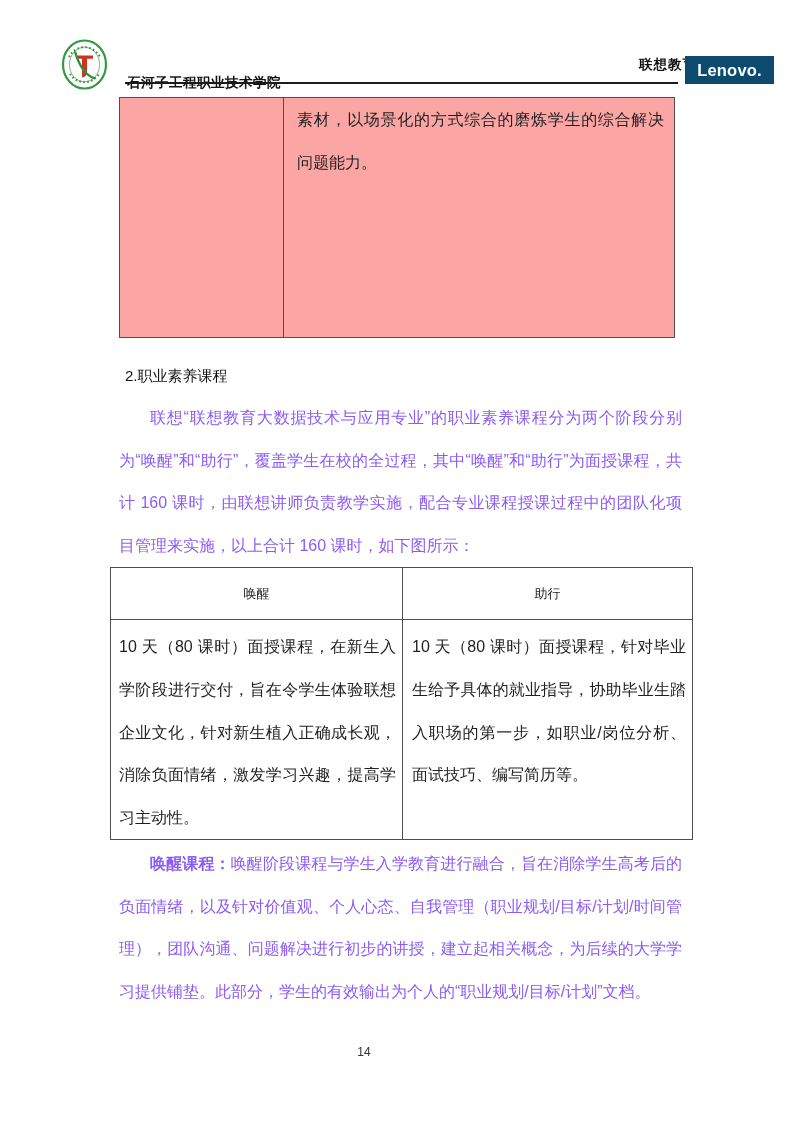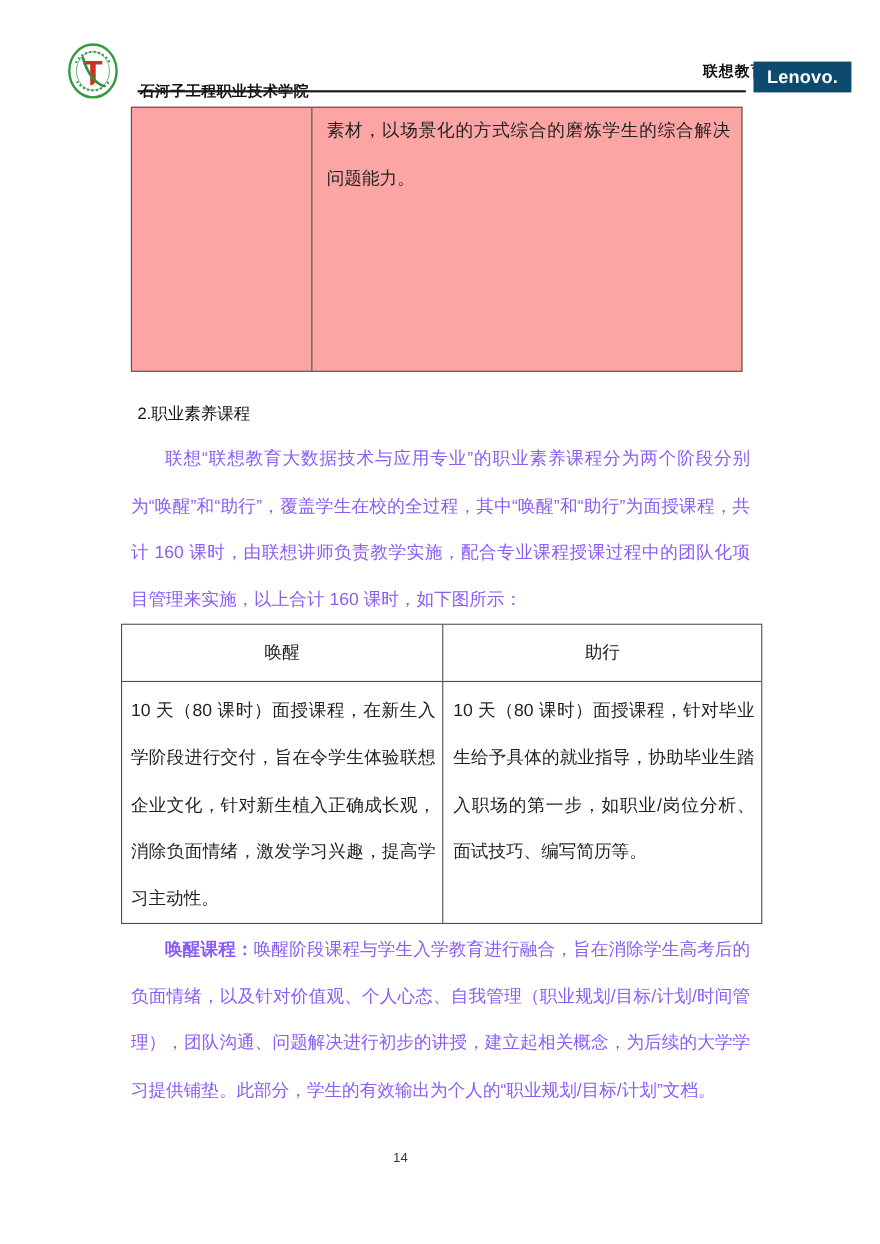--- a/index.html
+++ b/index.html
@@ -31,21 +31,21 @@
   
   .para { position:absolute; left:119px; width:563px; font-size:16px; line-height:42.7px;
     text-align:justify; text-indent:31px; color:#8b5cf6; }
   .para-1 { top:397px; }
   .para-2 { top:843px; }
   .para-lead { font-weight:bold; }
 
   
   .table-course { position:absolute; left:110px; top:567px; width:583px; border:1px solid #4f4f4f; background:#fff; }
   .table-course .hrow { display:flex; height:52px; border-bottom:1px solid #4f4f4f; }
-  .table-course .hcell { display:flex; align-items:center; justify-content:center; font-size:16px; color:#1f1f1f; }
+  .table-course .hcell { display:flex; align-items:center; justify-content:center; font-size:13px; color:#1f1f1f; }
   .table-course .hcell.first { width:292px; border-right:1px solid #4f4f4f; }
   .table-course .hcell.second { flex:1; }
   .table-course .brow { display:flex; height:219px; }
   .table-course .bcell { font-size:16px; line-height:42.8px; padding:6px 6px 0 8px; text-align:justify; }
   .table-course .bcell.first { width:292px; border-right:1px solid #4f4f4f; }
   .table-course .bcell.second { flex:1; padding-left:9px; }
 
   
   .footer { position:absolute; left:0; top:1045px; width:728px; text-align:center;
     font-size:12px; color:#333; }

